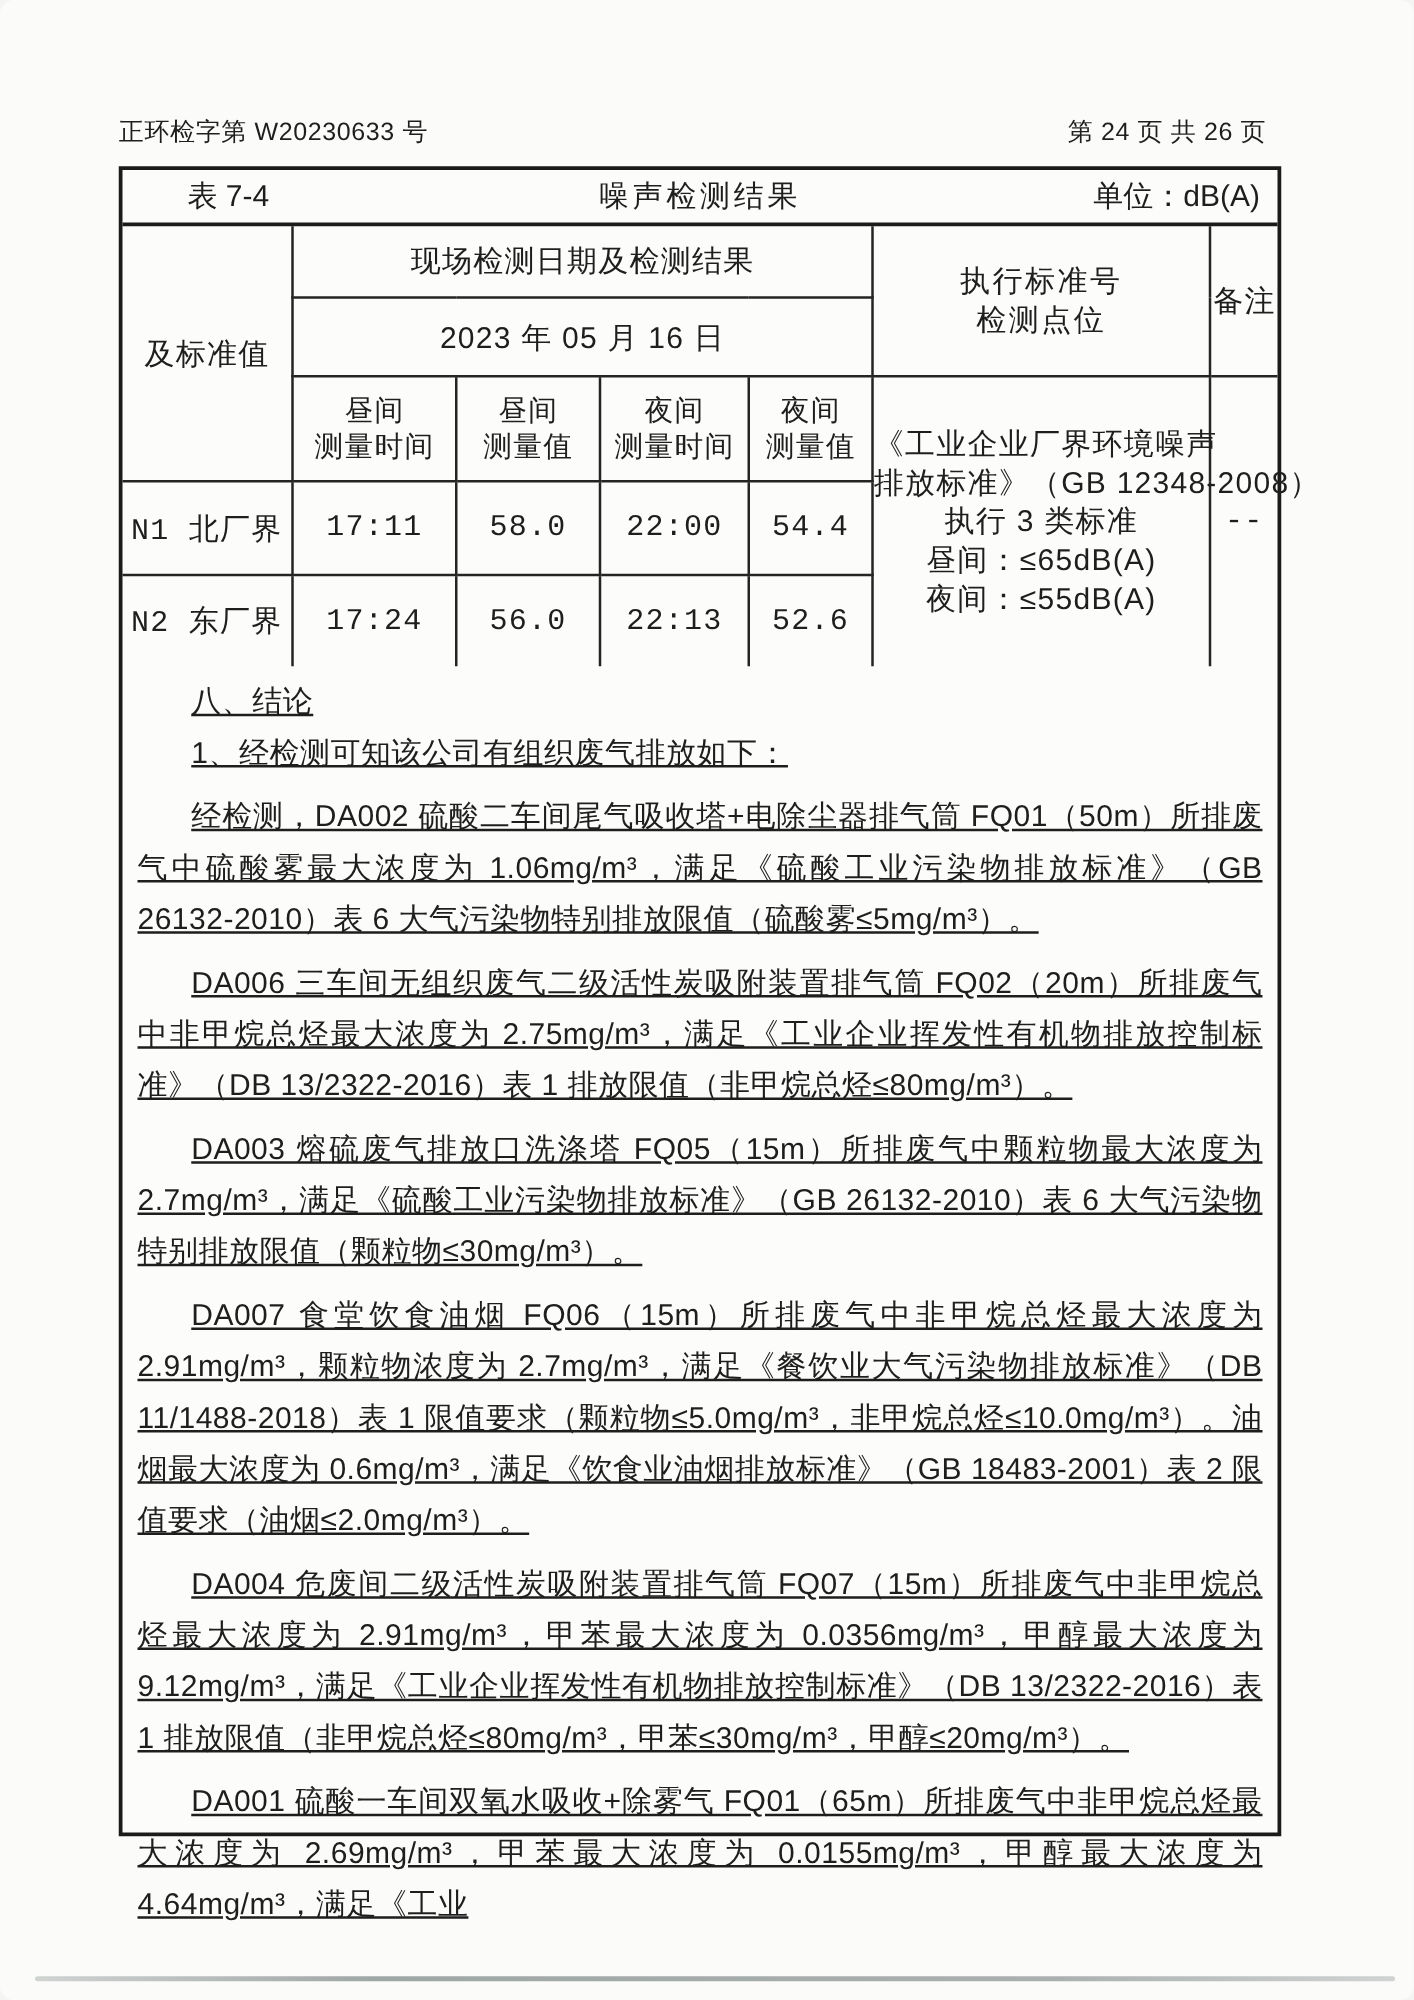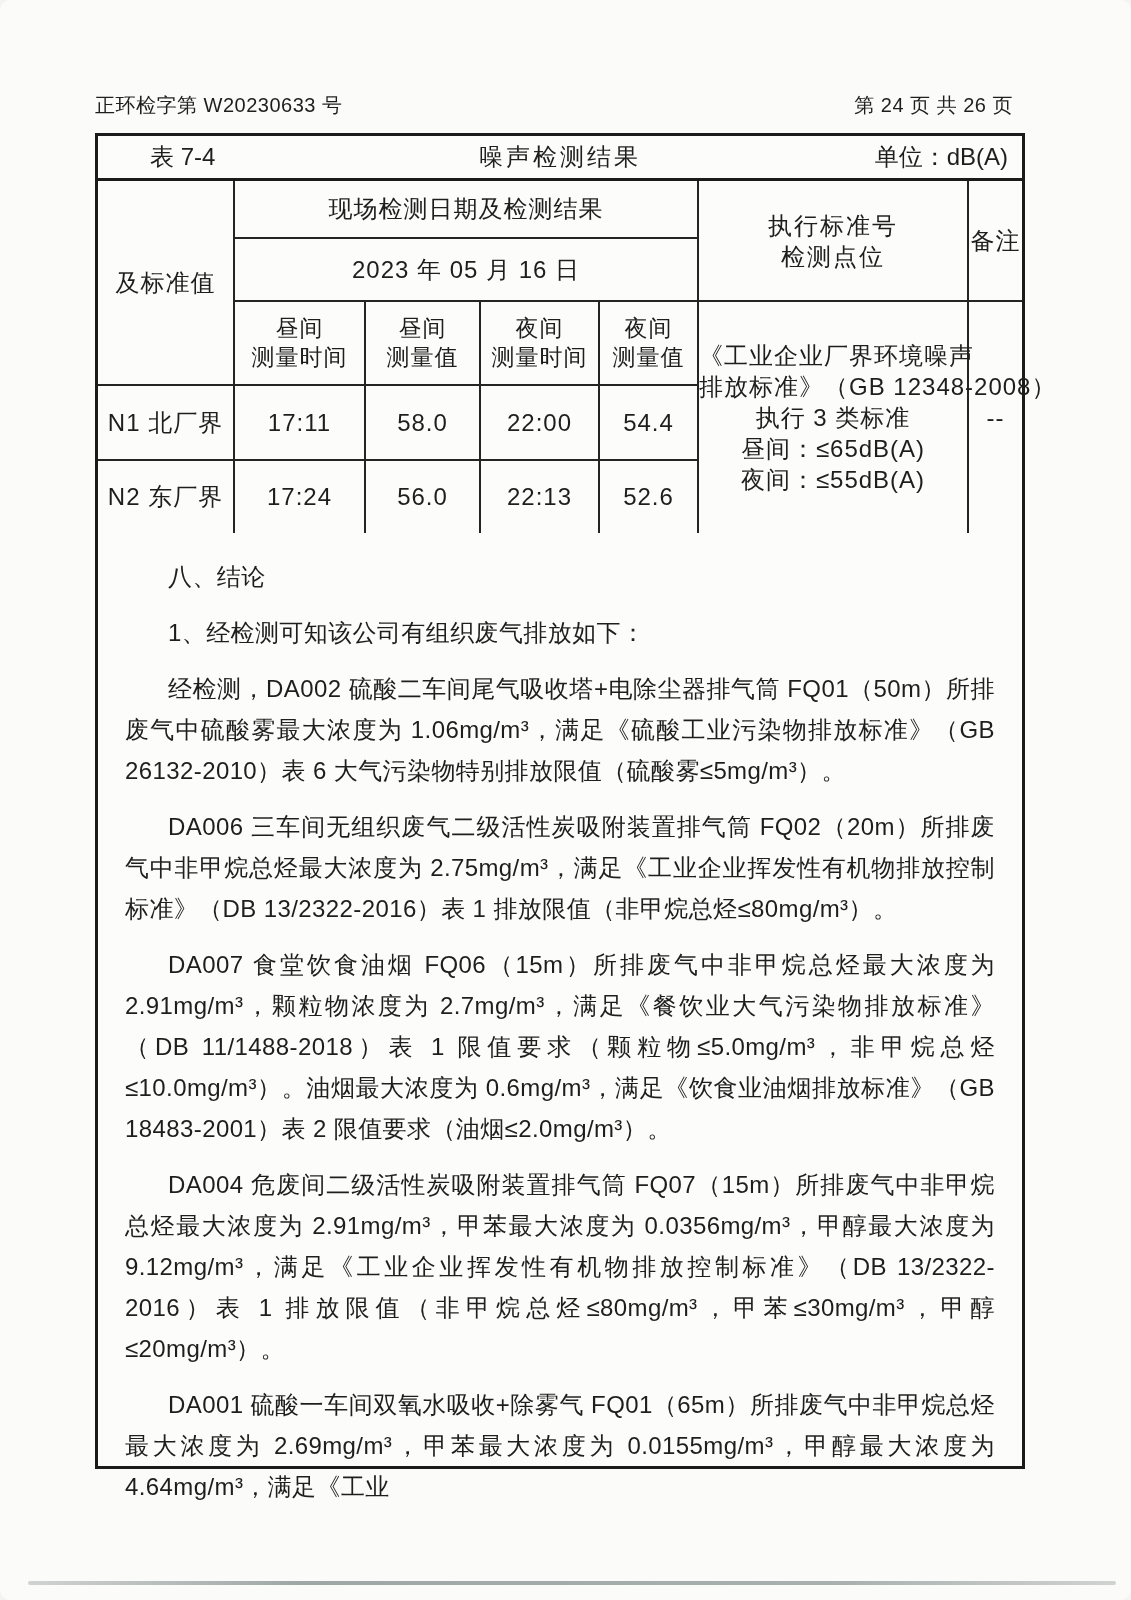--- a/index.html
+++ b/index.html
@@ -33,26 +33,26 @@
   table.noise td{
     border:2px solid #242424;text-align:center;vertical-align:middle;
     font-size:24px;padding:0;letter-spacing:1px;
   }
   tr.r1{height:57px;} tr.r2{height:63px;} tr.r3{height:84px;}
   tr.r4{height:75px;} tr.r5{height:73px;}
   td.subhead div{font-size:23px;line-height:29px;letter-spacing:1px;}
   td.stdhead div{font-size:24px;line-height:31px;letter-spacing:2px;text-align:center;}
   td.std-cell{font-size:21px;line-height:31px;letter-spacing:0;}
   td.std-cell div{white-space:nowrap;}
-  td.val{font-size:24px;letter-spacing:0.5px;}
+  td.val{font-size:24px;letter-spacing:0.5px;font-family:Liberation Mono, monospace;}
   .conclusion{
     padding:8px 12px 0 12px;font-size:24px;line-height:41px;
     text-align:justify;letter-spacing:0.4px;
   }
-  .conclusion p{margin:15px;text-indent:43px;}
+  .conclusion p{margin:0;text-indent:43px;text-decoration:underline;}
   .conclusion p.c-para{margin-top:10px;}
   .scan-line{
     position:absolute;left:28px;top:1581px;width:1088px;height:4px;
     background:linear-gradient(90deg,#cfd3d2,#9fa6a6 25%,#aab0b0 75%,#cfd3d2);
     border-radius:2px;
   }
 </style>
 </head>
 <body>
 
@@ -135,20 +135,21 @@
           <td class="val">52.6</td>
         </tr>
       </tbody>
     </table>
 
     <div class="conclusion">
       <p class="c-heading">八、结论</p>
       <p class="c-intro">1、经检测可知该公司有组织废气排放如下：</p>
       <p class="c-para">经检测，DA002 硫酸二车间尾气吸收塔+电除尘器排气筒 FQ01（50m）所排废气中硫酸雾最大浓度为 1.06mg/m³，满足《硫酸工业污染物排放标准》（GB 26132-2010）表 6 大气污染物特别排放限值（硫酸雾≤5mg/m³）。</p>
       <p class="c-para">DA006 三车间无组织废气二级活性炭吸附装置排气筒 FQ02（20m）所排废气中非甲烷总烃最大浓度为 2.75mg/m³，满足《工业企业挥发性有机物排放控制标准》（DB 13/2322-2016）表 1 排放限值（非甲烷总烃≤80mg/m³）。</p>
+      <p class="c-para">DA003 熔硫废气排放口洗涤塔 FQ05（15m）所排废气中颗粒物最大浓度为 2.7mg/m³，满足《硫酸工业污染物排放标准》（GB 26132-2010）表 6 大气污染物特别排放限值（颗粒物≤30mg/m³）。</p>
       <p class="c-para">DA007 食堂饮食油烟 FQ06（15m）所排废气中非甲烷总烃最大浓度为 2.91mg/m³，颗粒物浓度为 2.7mg/m³，满足《餐饮业大气污染物排放标准》（DB 11/1488-2018）表 1 限值要求（颗粒物≤5.0mg/m³，非甲烷总烃≤10.0mg/m³）。油烟最大浓度为 0.6mg/m³，满足《饮食业油烟排放标准》（GB 18483-2001）表 2 限值要求（油烟≤2.0mg/m³）。</p>
       <p class="c-para">DA004 危废间二级活性炭吸附装置排气筒 FQ07（15m）所排废气中非甲烷总烃最大浓度为 2.91mg/m³，甲苯最大浓度为 0.0356mg/m³，甲醇最大浓度为 9.12mg/m³，满足《工业企业挥发性有机物排放控制标准》（DB 13/2322-2016）表 1 排放限值（非甲烷总烃≤80mg/m³，甲苯≤30mg/m³，甲醇≤20mg/m³）。</p>
       <p class="c-para">DA001 硫酸一车间双氧水吸收+除雾气 FQ01（65m）所排废气中非甲烷总烃最大浓度为 2.69mg/m³，甲苯最大浓度为 0.0155mg/m³，甲醇最大浓度为 4.64mg/m³，满足《工业</p>
     </div>
 
   </div>
 
   <div class="scan-line"></div>
 
 </div>

